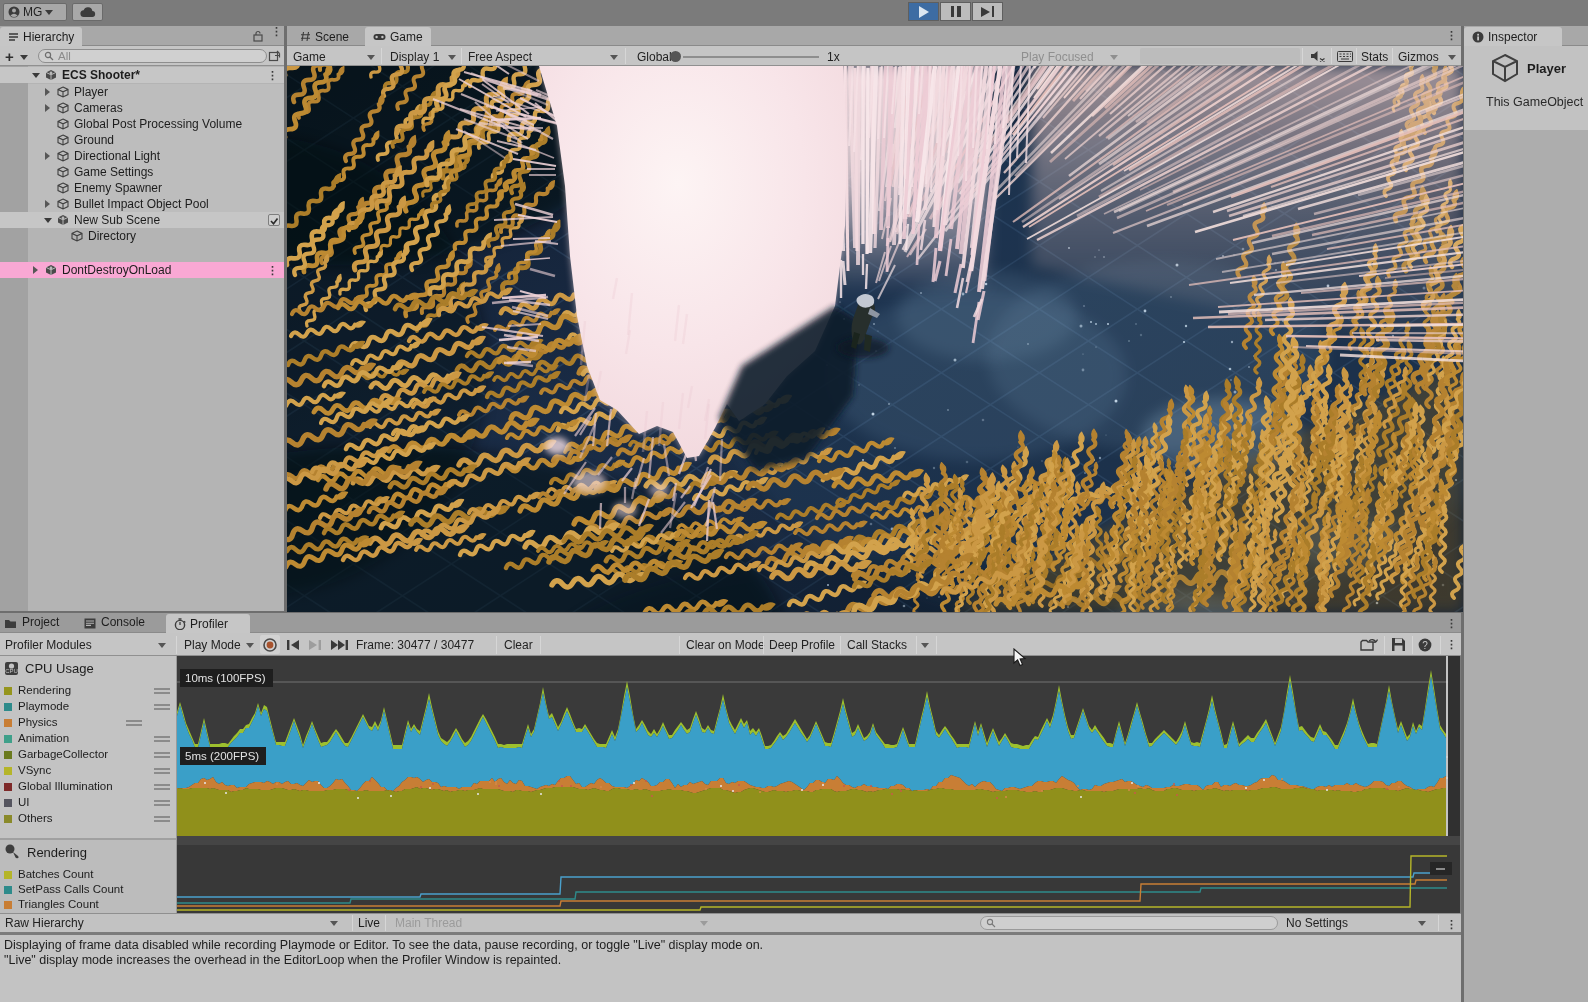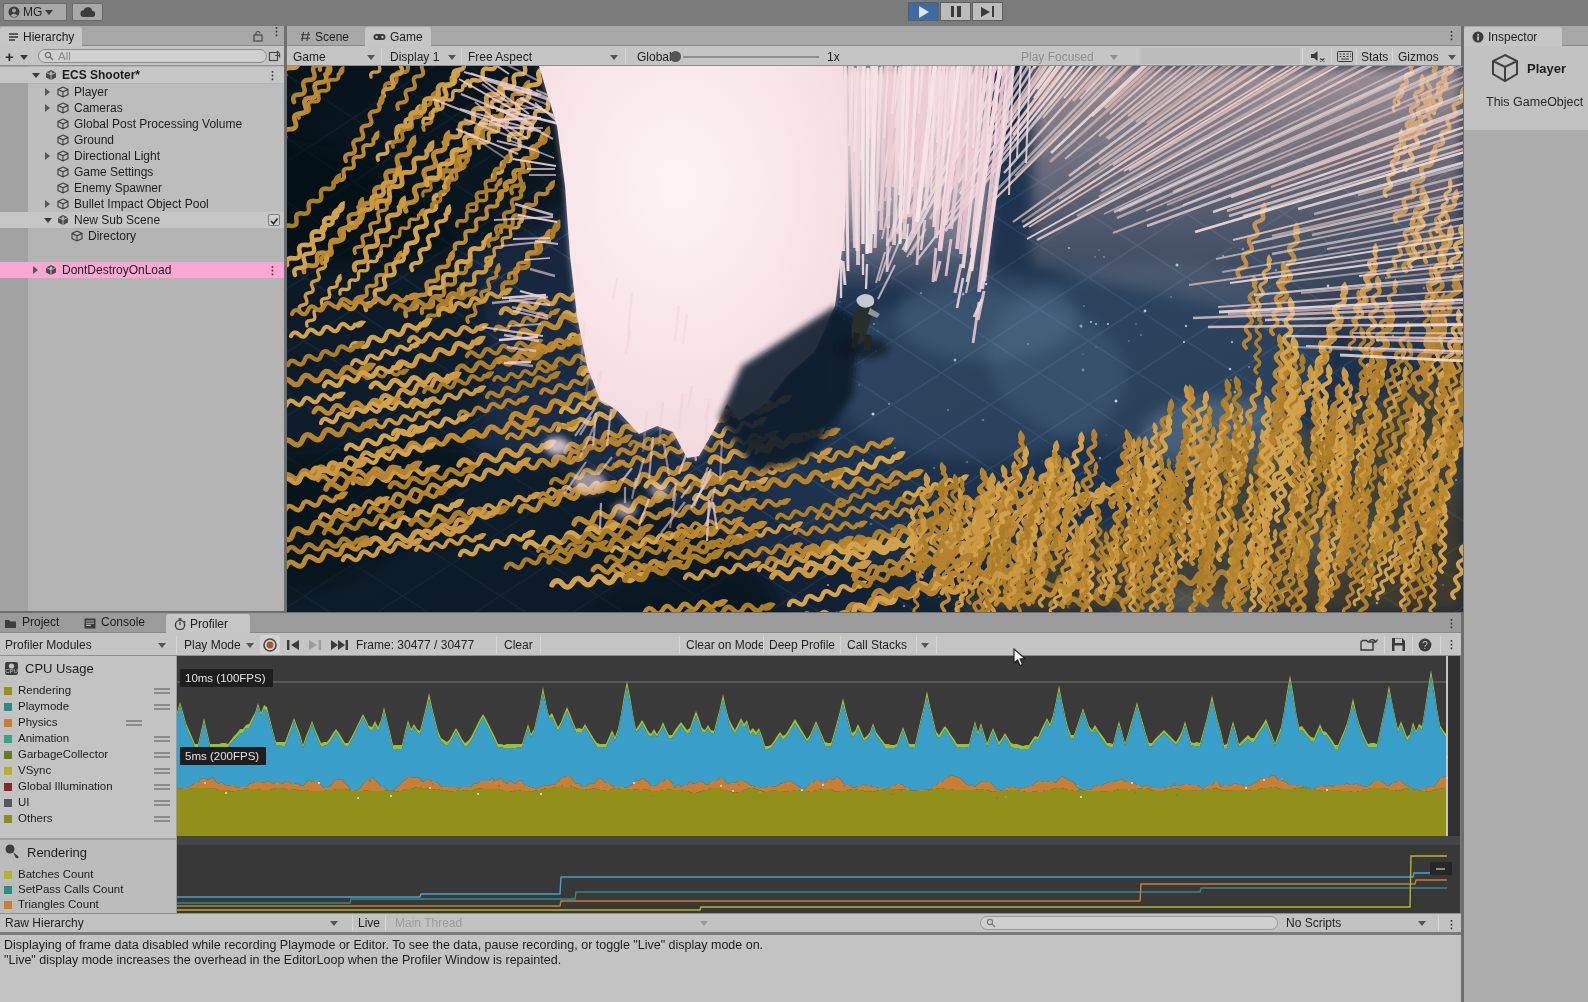--- a/index.html
+++ b/index.html
@@ -1809,21 +1809,21 @@
     <div class="abs" style="left:358px;top:916px;font-size:12px;color:#1d1d1d">Live</div>
     <div class="sep" style="left:385px;top:915px;height:16px"></div>
     <div class="abs" style="left:395px;top:916px;color:#9b9b9b">Main Thread</div>
     <div class="abs arr" style="left:700px;top:921px;border-top-color:#9b9b9b"></div>
     <div class="abs" style="left:980px;top:916px;width:298px;height:14px;background:#cfcfcf;border:1px solid #9a9a9a;border-radius:7px;display:flex;align-items:center;padding:0 5px">
       <svg width="10" height="10" viewBox="0 0 10 10" style="">
         <circle cx="4" cy="4" r="2.6" fill="none" stroke="#7a7a7a" stroke-width="1.1"></circle>
         <path d="M6 6 L9 9" stroke="#7a7a7a" stroke-width="1.1"></path>
       </svg>
     </div>
-    <div class="abs dd" style="left:1286px;top:916px">No Scripts</div>
+    <div class="abs dd" style="left:1286px;top:916px">No Settings</div>
     <div class="abs arr" style="left:1418px;top:921px"></div>
     <div class="sep" style="left:1438px;top:915px;height:16px"></div>
     <div class="abs" style="left:1446px;top:918px;color:#3a3a3a;font-weight:bold;font-size:11px">⋮</div>
     <div class="abs" style="left:0;top:935px;width:1461px;height:67px;background:#c3c3c3"></div>
     <div class="abs" style="left:4px;top:938px;font-size:12.5px;color:#1d1d1d">Displaying of frame data disabled while recording Playmode or Editor. To see the data, pause recording, or toggle "Live" display mode on.</div>
     <div class="abs" style="left:4px;top:953px;font-size:12.5px;color:#1d1d1d">"Live" display mode increases the overhead in the EditorLoop when the Profiler Window is repainted.</div>
     <div class="abs" style="left:1012px;top:648px"><svg width="16" height="20" viewBox="0 0 16 20" style="">
         <path d="M2 1 L2 15 L5.6 11.8 L8 17.5 L10.5 16.4 L8.1 10.9 L13 10.6 Z" fill="#f5f5f5" stroke="#1a1a1a" stroke-width="1.1"></path>
       </svg></div>
   </div>

